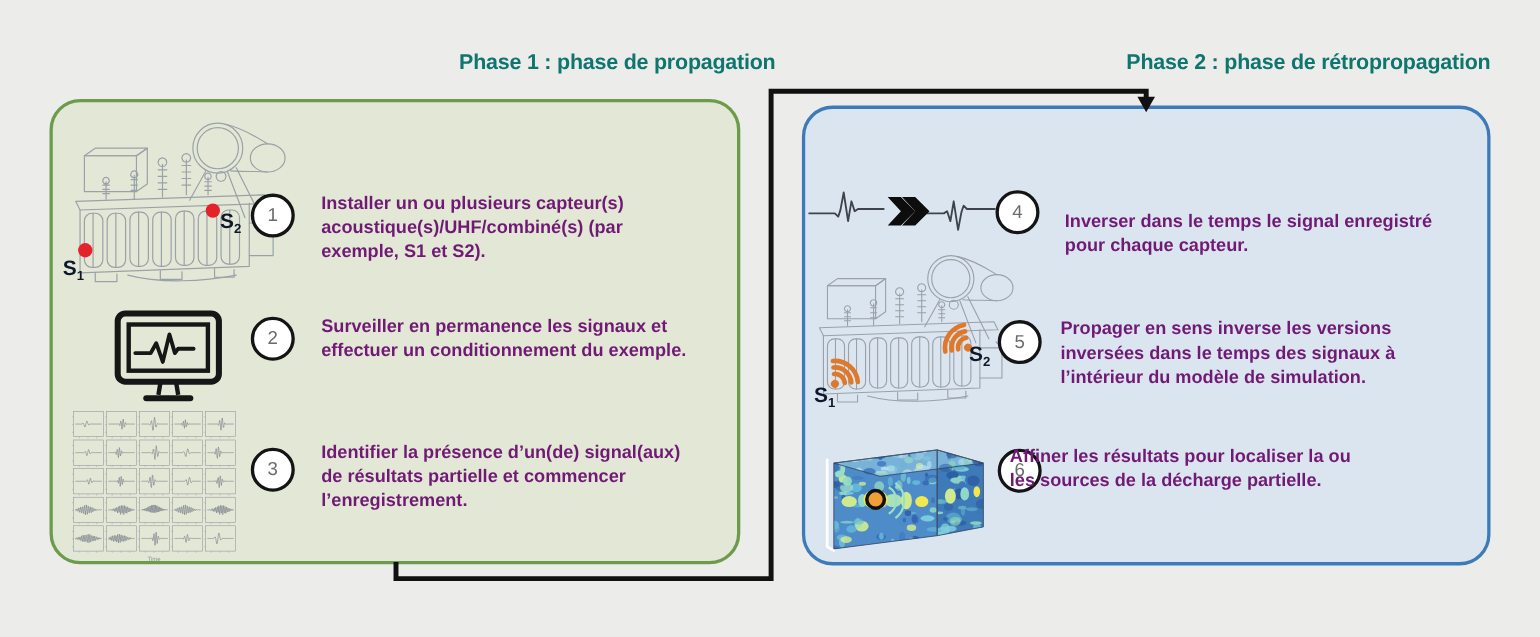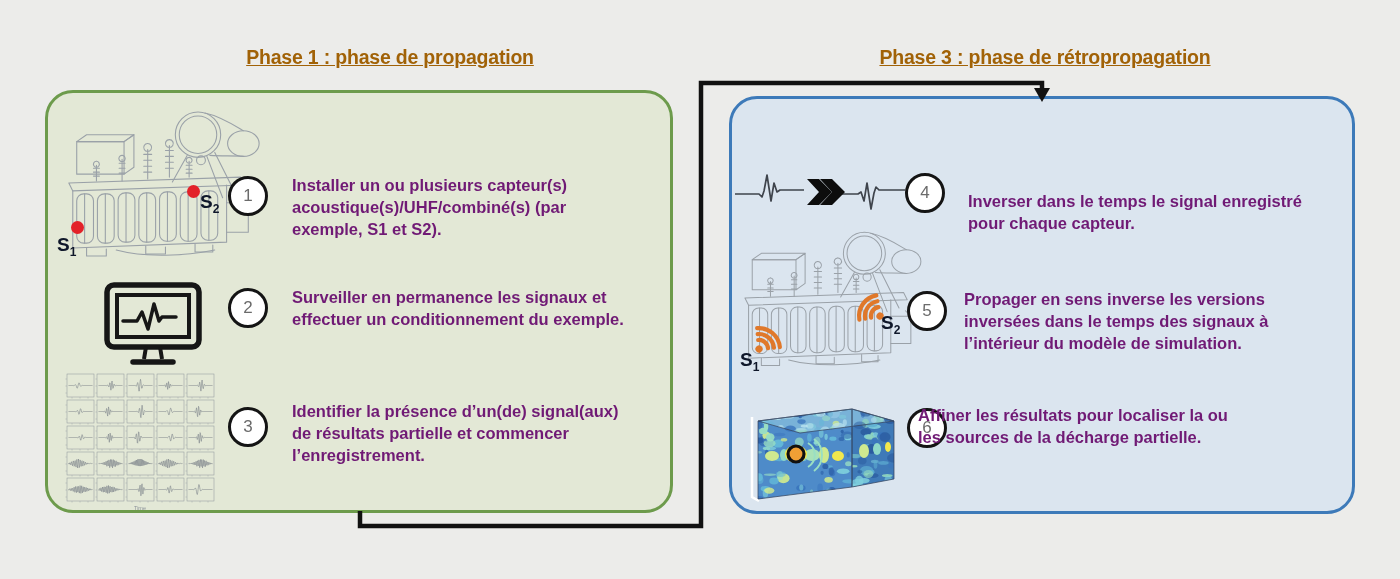--- a/index.html
+++ b/index.html
@@ -4,21 +4,21 @@
 <style>
   html,body{margin:0;padding:0;}
   body{
     width:1400px;height:579px;position:relative;overflow:hidden;
     background:#ececea;
     font-family:"Liberation Sans","DejaVu Sans",sans-serif;
   }
   .panel{position:absolute;border-radius:28px;z-index:1;}
   .panel-green{left:45px;top:90px;width:628px;height:423px;background:#e3e8d6;border:3px solid #6d9b4c;box-sizing:border-box;}
   .panel-blue{left:729px;top:96px;width:626px;height:418px;background:#dbe5ef;border:3px solid #3d7ab9;box-sizing:border-box;}
-  .phase-title{position:absolute;top:46px;font-size:19.5px;font-weight:bold;color:#a16207;text-align:center;letter-spacing:-0.2px;z-index:2;text-decoration:underline;}
+  .phase-title{position:absolute;top:46px;font-size:19.5px;font-weight:bold;color:#0f766e;text-align:right;letter-spacing:-0.2px;z-index:2;}
   .num-circle{
     position:absolute;width:34px;height:34px;border-radius:50%;
     background:#ffffff;border:3px solid #141414;box-sizing:content-box;
     display:flex;align-items:center;justify-content:center;
     font-size:17px;color:#6b6b6b;z-index:2;
   }
   .step-text{position:absolute;font-size:16.5px;line-height:22px;color:#701a75;z-index:2;font-weight:bold;}
   .sensor-dot{position:absolute;width:13px;height:13px;border-radius:50%;background:#e32229;z-index:3;}
   .s-label{position:absolute;font-weight:bold;font-size:19px;color:#0f172a;z-index:3;}
   .s-label sub{font-size:12px;}
@@ -72,21 +72,21 @@
       <g fill="none" stroke="#e0782a" stroke-width="4.2" stroke-linecap="round">
         <path d="M -6.4,-6.4 A 9 9 0 0 1 6.4,-6.4"></path>
         <path d="M -10.6,-10.6 A 15 15 0 0 1 10.6,-10.6"></path>
         <path d="M -14.8,-14.8 A 21 21 0 0 1 14.8,-14.8"></path>
       </g>
     </g>
   </defs>
 </svg>
 
 <div class="phase-title" style="left:75px;width:630px">Phase 1 : phase de propagation</div>
-<div class="phase-title" style="left:735px;width:620px">Phase 3 : phase de rétropropagation</div>
+<div class="phase-title" style="left:735px;width:620px">Phase 2 : phase de rétropropagation</div>
 
 <div class="panel panel-green"></div>
 <div class="panel panel-blue"></div>
 
 <svg id="connector" width="1400" height="579">
   <polyline points="360,511 360,526 701,526 701,83 1042,83 1042,90" fill="none" stroke="#111111" stroke-width="4.5"></polyline>
   <polygon points="1034,88 1050,88 1042,102" fill="#111111"></polygon>
 </svg>
 
 <svg class="icon" style="left:57px;top:104px" width="212" height="158" viewBox="0 0 215 160">

